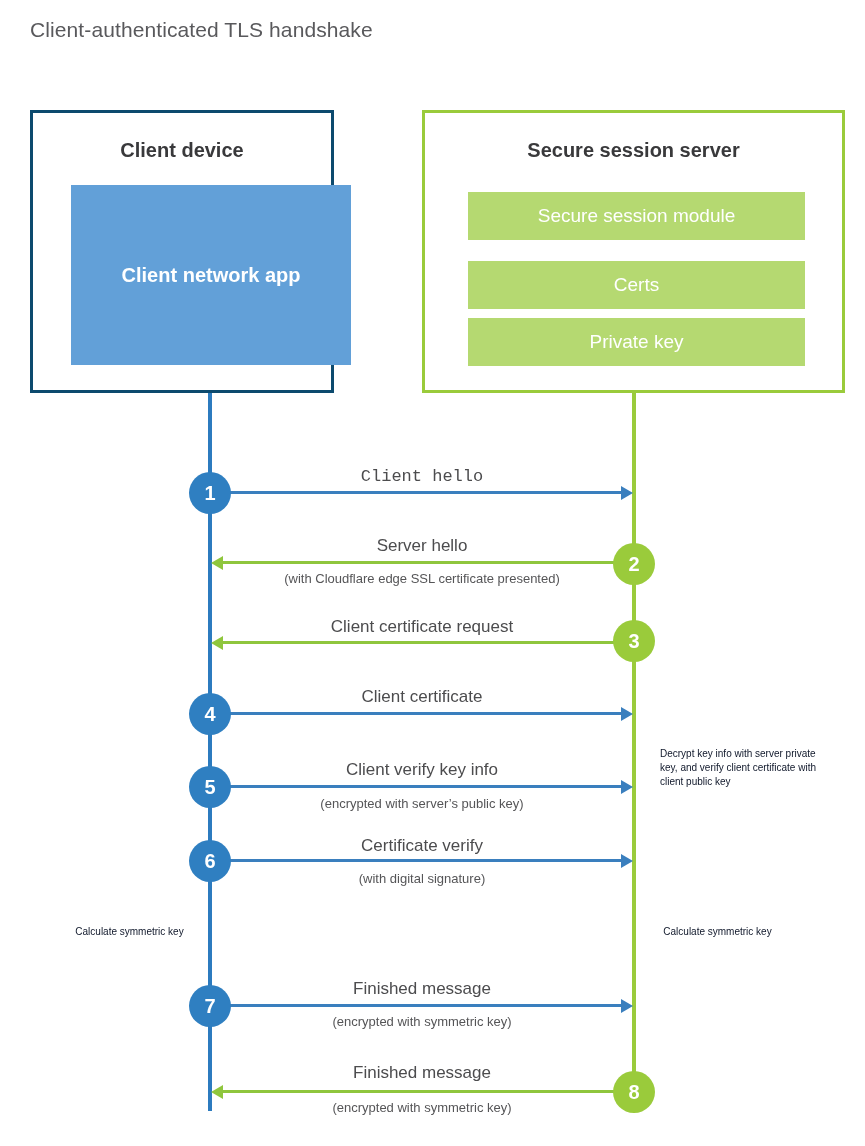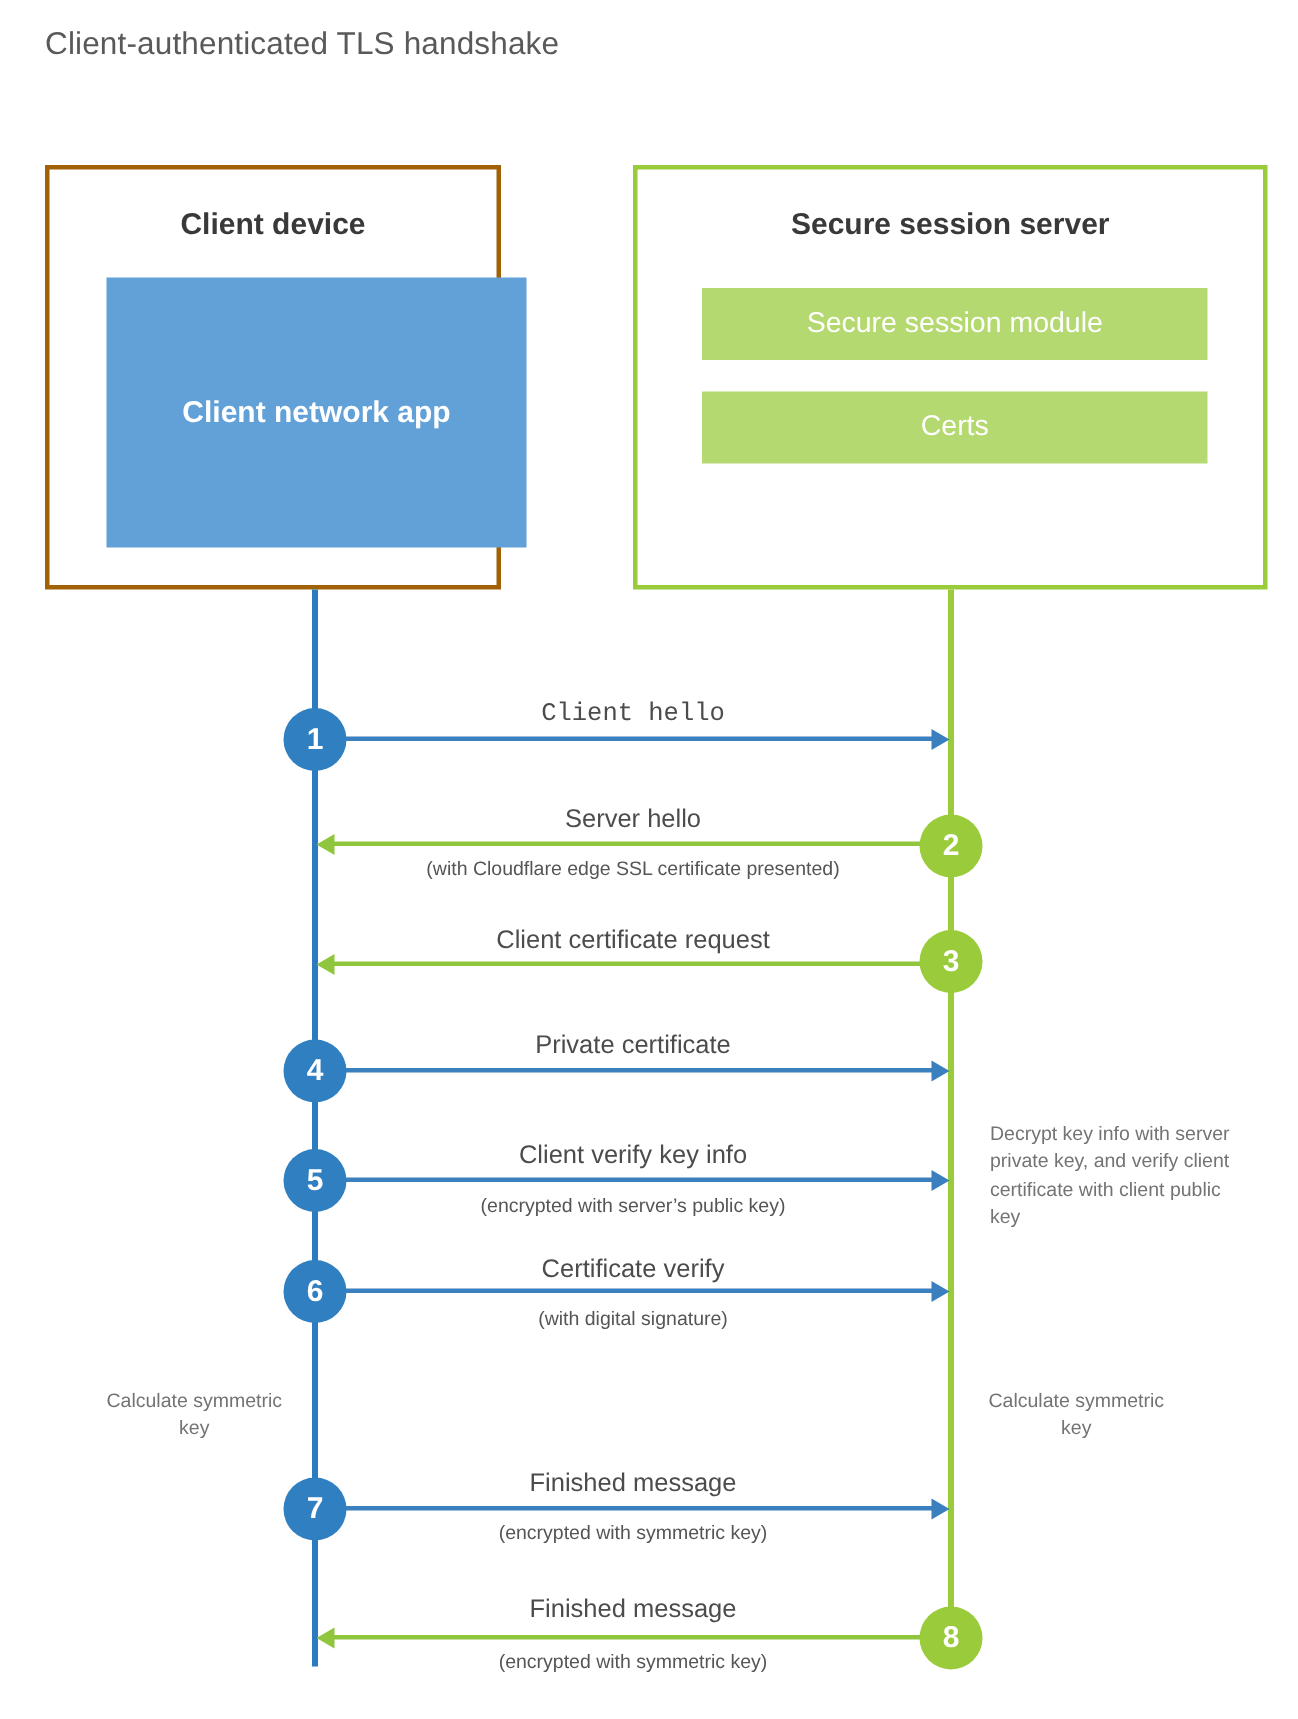--- a/index.html
+++ b/index.html
@@ -14,21 +14,21 @@
 
   
   .title{
     position:absolute;left:30px;top:18px;
     font-size:21px;font-weight:400;color:#59595c;
     letter-spacing:.1px;white-space:nowrap;
   }
 
   
   .panel{position:absolute;background:#fff;box-sizing:border-box;}
-  .panel.client{left:30px;top:110px;width:304px;height:283px;border:3px solid #a16207;}
+  .panel.client{left:30px;top:110px;width:304px;height:283px;border:3px solid #0c4a6e;}
   .panel.server{left:422px;top:110px;width:423px;height:283px;border:3px solid #9ACB3B;}
 
   .panel-title{
     position:absolute;left:0;right:0;top:26px;
     text-align:center;font-size:20px;font-weight:bold;color:#39393b;
   }
 
   .client-app{
     position:absolute;left:38px;top:72px;width:280px;height:180px;
     background:#62A0D8;color:#ffffff;
@@ -73,40 +73,41 @@
   
   .msg{
     position:absolute;text-align:center;
     font-size:17px;color:#4c4c4e;white-space:nowrap;
   }
   .sub{
     position:absolute;text-align:center;
     font-size:13px;color:#555557;white-space:nowrap;
   }
   .note{
-    position:absolute;font-size:13px;line-height:1.42;color:#737373;
+    position:absolute;font-size:10px;line-height:1.42;color:#0f172a;
   }
   .note.center{text-align:center;}
 </style>
 </head>
 <body>
 
 <div id="stage">
 
   <div class="title">Client-authenticated TLS handshake</div>
 
   <div class="panel client">
     <div class="panel-title">Client device</div>
     <div class="client-app">Client network app</div>
   </div>
 
   <div class="panel server">
     <div class="panel-title">Secure session server</div>
     <div class="srv-bar b0">Secure session module</div>
     <div class="srv-bar b1">Certs</div>
+    <div class="srv-bar b2">Private key</div>
   </div>
 
   <div class="lifeline client"></div>
   <div class="lifeline server"></div>
 
   <div class="msg" style="left:210px;top:467px;width:424px;font-family:Liberation Mono, monospace;">Client hello</div>
   <div class="arrow blue" style="left:210px;top:491px;width:412px;">
     <div class="shaft"></div>
     <div class="head"></div>
   </div>
@@ -120,21 +121,21 @@
   <div class="sub" style="left:210px;top:571px;width:424px;">(with Cloudflare edge SSL certificate presented)</div>
   <div class="badge green" style="left:613px;top:543px;">2</div>
 
   <div class="msg" style="left:210px;top:617px;width:424px;">Client certificate request</div>
   <div class="arrow green" style="left:222px;top:641px;width:412px;">
     <div class="shaft"></div>
     <div class="head"></div>
   </div>
   <div class="badge green" style="left:613px;top:620px;">3</div>
 
-  <div class="msg" style="left:210px;top:687px;width:424px;">Private certificate</div>
+  <div class="msg" style="left:210px;top:687px;width:424px;">Client certificate</div>
   <div class="arrow blue" style="left:210px;top:712px;width:412px;">
     <div class="shaft"></div>
     <div class="head"></div>
   </div>
   <div class="badge blue" style="left:189px;top:693px;">4</div>
 
   <div class="msg" style="left:210px;top:760px;width:424px;">Client verify key info</div>
   <div class="arrow blue" style="left:210px;top:785px;width:412px;">
     <div class="shaft"></div>
     <div class="head"></div>

